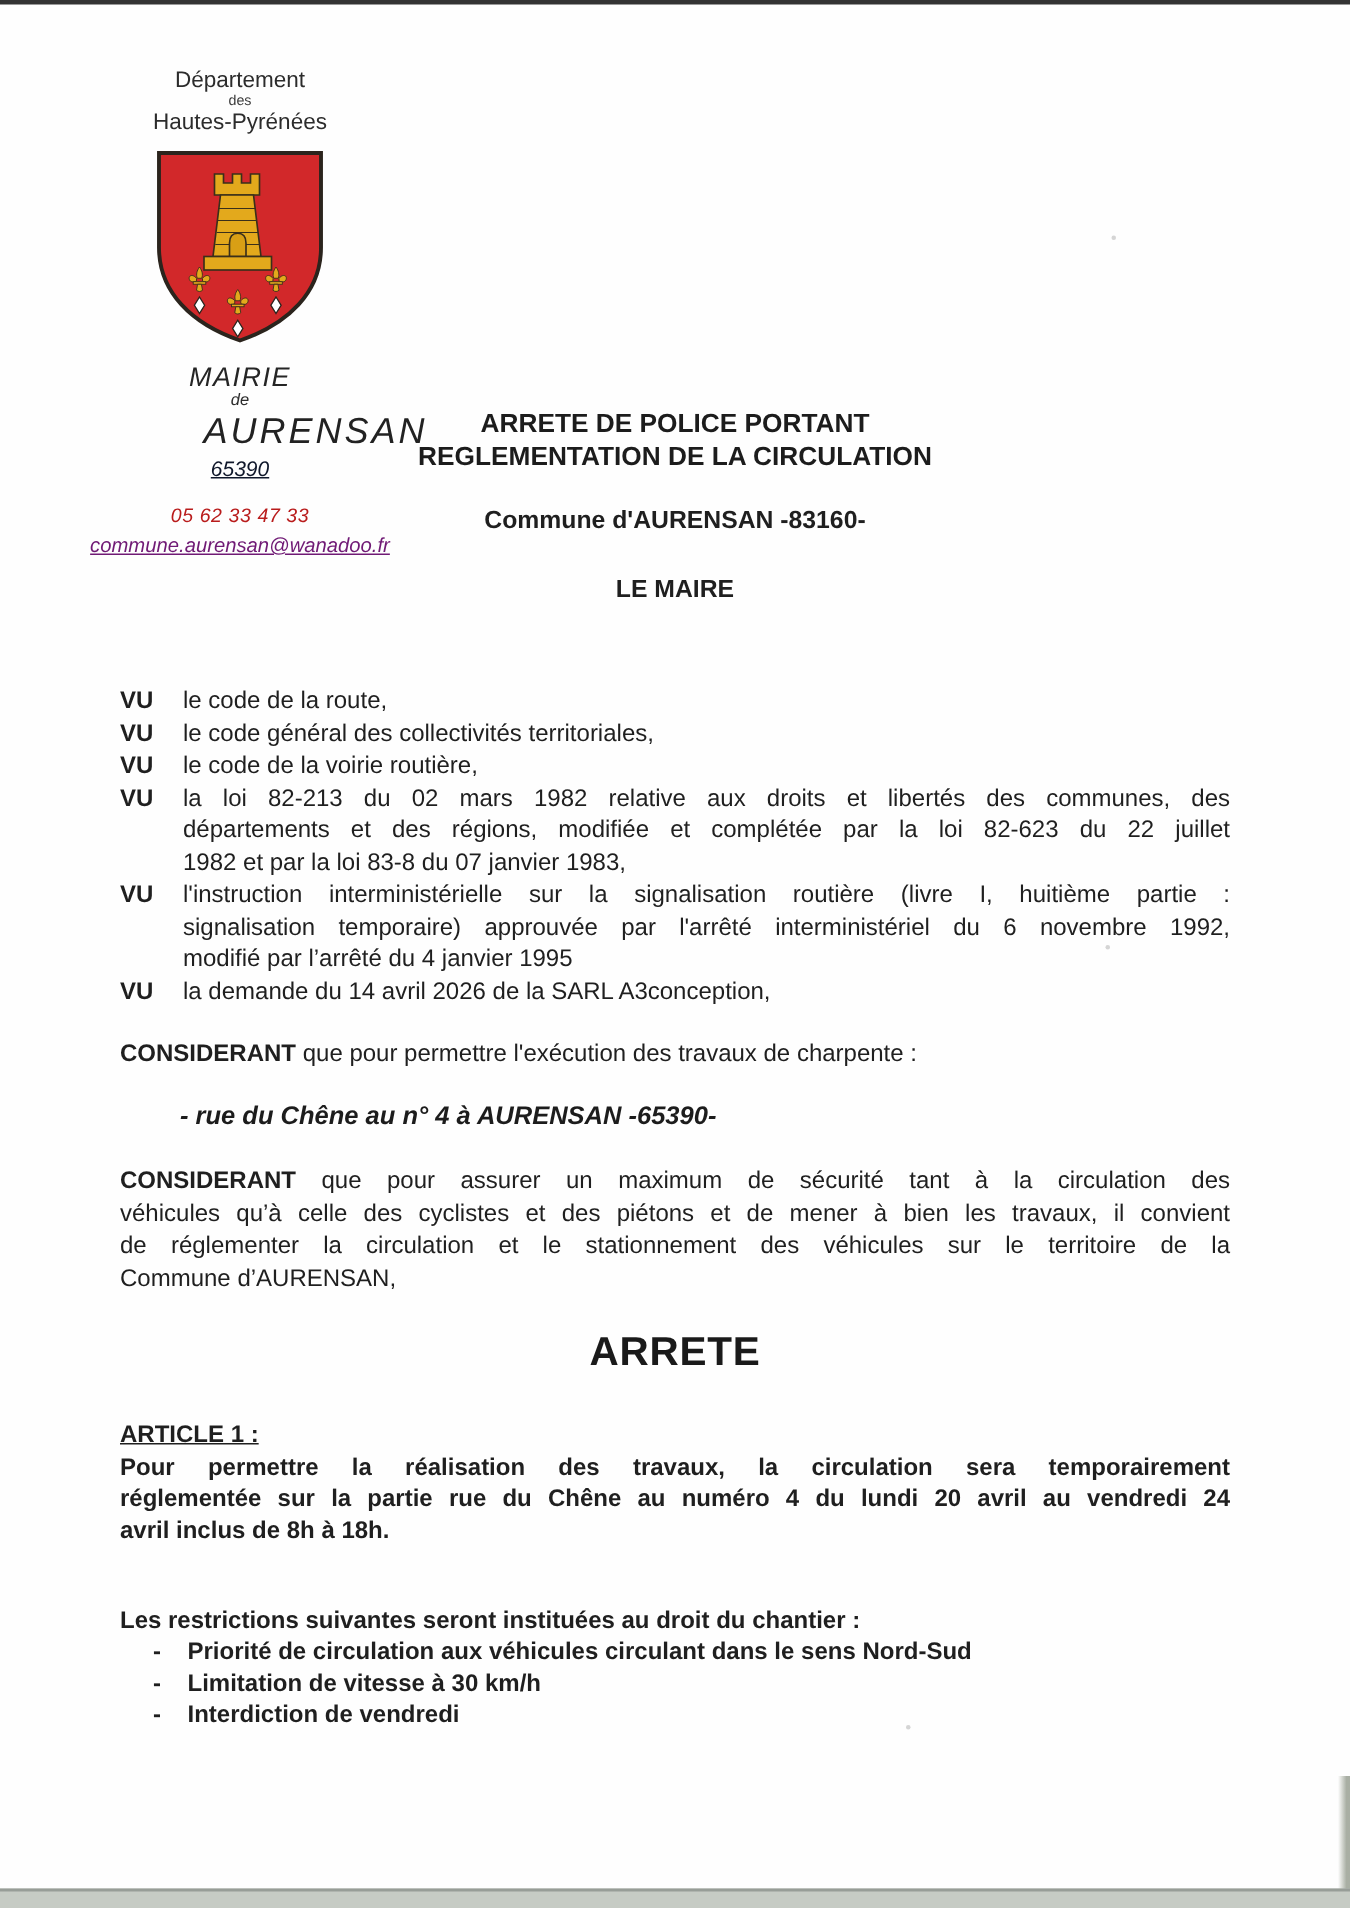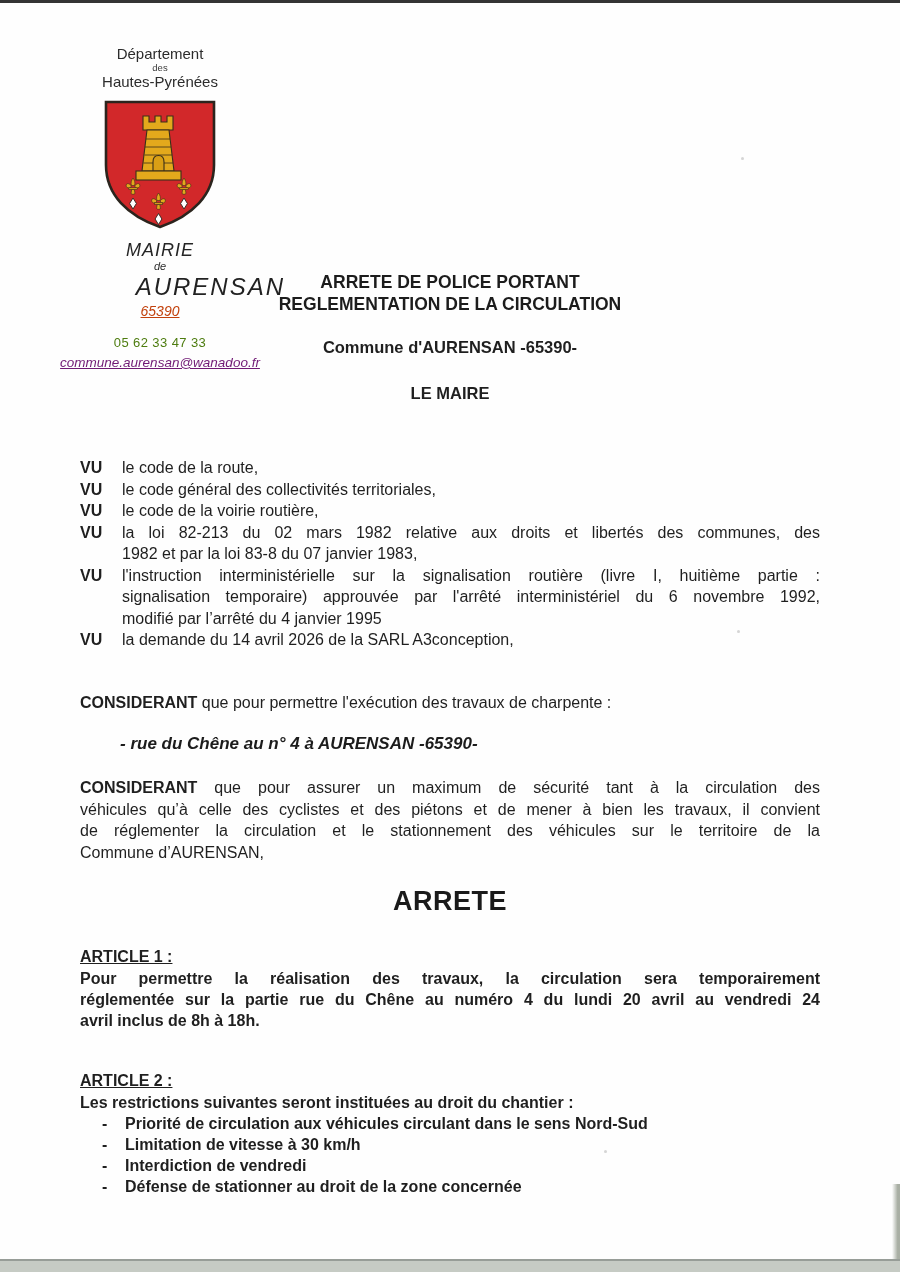--- a/index.html
+++ b/index.html
@@ -26,22 +26,22 @@
   .dept1 { font-size: 15px; line-height: 16px; color: #2c2c2c; }
   .dept2 { font-size: 9.5px; line-height: 11px; color: #3a3a3a; }
   .dept3 { font-size: 15px; line-height: 18px; color: #2c2c2c; }
   .coat  { margin-top: 8px; }
   .mairie { margin-top: 6px; font-size: 18px; line-height: 20px; font-style: italic;
     letter-spacing: 1px; color: #252525; }
   .de-label { font-size: 11px; line-height: 12px; font-style: italic; color: #2c2c2c; }
   .commune-name { margin-top: 2px; font-size: 24px; line-height: 26px; font-weight: normal;
     font-style: italic; letter-spacing: 2px; color: #222; text-align: right; }
   .postal { margin-top: 3px; font-size: 14px; line-height: 16px; font-style: italic;
-    text-decoration: underline; color: #c2410c; }
-  .phone { margin-top: 16px; font-size: 13px; line-height: 16px; letter-spacing: .4px; color: #4d7c0f; }
+    text-decoration: underline; color: #0f172a; }
+  .phone { margin-top: 16px; font-size: 13px; line-height: 16px; letter-spacing: .4px; color: #b91c1c; font-style: italic; }
   .email { margin-top: 4px; font-size: 13.5px; line-height: 16px; font-style: italic;
     text-decoration: underline; color: #701a75; }
 
   
   .title-block { position: absolute; left: 258px; top: 271px; width: 384px; text-align: center; }
   .title-line { font-size: 17.5px; line-height: 22px; font-weight: bold; color: #1c1c1c; }
   .title-commune { margin-top: 22px; font-size: 16.5px; line-height: 20px; font-weight: bold; }
   .title-authority { margin-top: 26px; font-size: 16.5px; line-height: 20px; font-weight: bold; }
 
   
@@ -111,40 +111,41 @@
   <div class="de-label">de</div>
   <div class="commune-name">AURENSAN</div>
   <div class="postal">65390</div>
   <div class="phone">05 62 33 47 33</div>
   <div class="email">commune.aurensan@wanadoo.fr</div>
 </div>
 
 <div class="title-block">
   <div class="title-line">ARRETE DE POLICE PORTANT</div>
   <div class="title-line">REGLEMENTATION DE LA CIRCULATION</div>
-  <div class="title-commune">Commune d'AURENSAN -65390-</div>
+  <div class="title-commune">Commune d'AURENSAN -83160-</div>
   <div class="title-authority">LE MAIRE</div>
 </div>
 
 <div class="body-block vu-block">
   <div class="vu-item">
     <span class="vu-label">VU</span>
     <div>le code de la route,</div>
   </div>
   <div class="vu-item">
     <span class="vu-label">VU</span>
     <div>le code général des collectivités territoriales,</div>
   </div>
   <div class="vu-item">
     <span class="vu-label">VU</span>
     <div>le code de la voirie routière,</div>
   </div>
   <div class="vu-item">
     <span class="vu-label">VU</span>
     <div class="jline">la loi 82-213 du 02 mars 1982 relative aux droits et libertés des communes, des</div>
+    <div class="jline">départements et des régions, modifiée et complétée par la loi 82-623 du 22 juillet</div>
     <div>1982 et par la loi 83-8 du 07 janvier 1983,</div>
   </div>
   <div class="vu-item">
     <span class="vu-label">VU</span>
     <div class="jline">l'instruction interministérielle sur la signalisation routière (livre I, huitième partie :</div>
     <div class="jline">signalisation temporaire) approuvée par l'arrêté interministériel du 6 novembre 1992,</div>
     <div>modifié par l’arrêté du 4 janvier 1995</div>
   </div>
   <div class="vu-item">
     <span class="vu-label">VU</span>
@@ -170,27 +171,25 @@
 <div class="arrete-heading">ARRETE</div>
 
 <div class="body-block article art1">
   <div class="article-title">ARTICLE 1 :</div>
   <div class="jline">Pour permettre la réalisation des travaux, la circulation sera temporairement</div>
   <div class="jline">réglementée sur la partie rue du Chêne au numéro 4 du lundi 20 avril au vendredi 24</div>
   <div>avril inclus de 8h à 18h.</div>
 </div>
 
 <div class="body-block article art2">
-  <div class="article-title">ARTICLE 2 :</div>
   <div>Les restrictions suivantes seront instituées au droit du chantier :</div>
   <ul class="dash-list">
     <li>Priorité de circulation aux véhicules circulant dans le sens Nord-Sud</li>
     <li>Limitation de vitesse à 30 km/h</li>
     <li>Interdiction de vendredi</li>
-    <li>Défense de stationner au droit de la zone concernée</li>
   </ul>
 </div>
 
 <div class="scan-speck" style="left:741px; top:157px;"></div>
 <div class="scan-speck" style="left:604px; top:1150px;"></div>
 <div class="scan-speck" style="left:737px; top:630px;"></div>
 <div class="scan-right-strip"></div>
 <div class="scan-bottom-bar"></div>
 
 </body></html>

